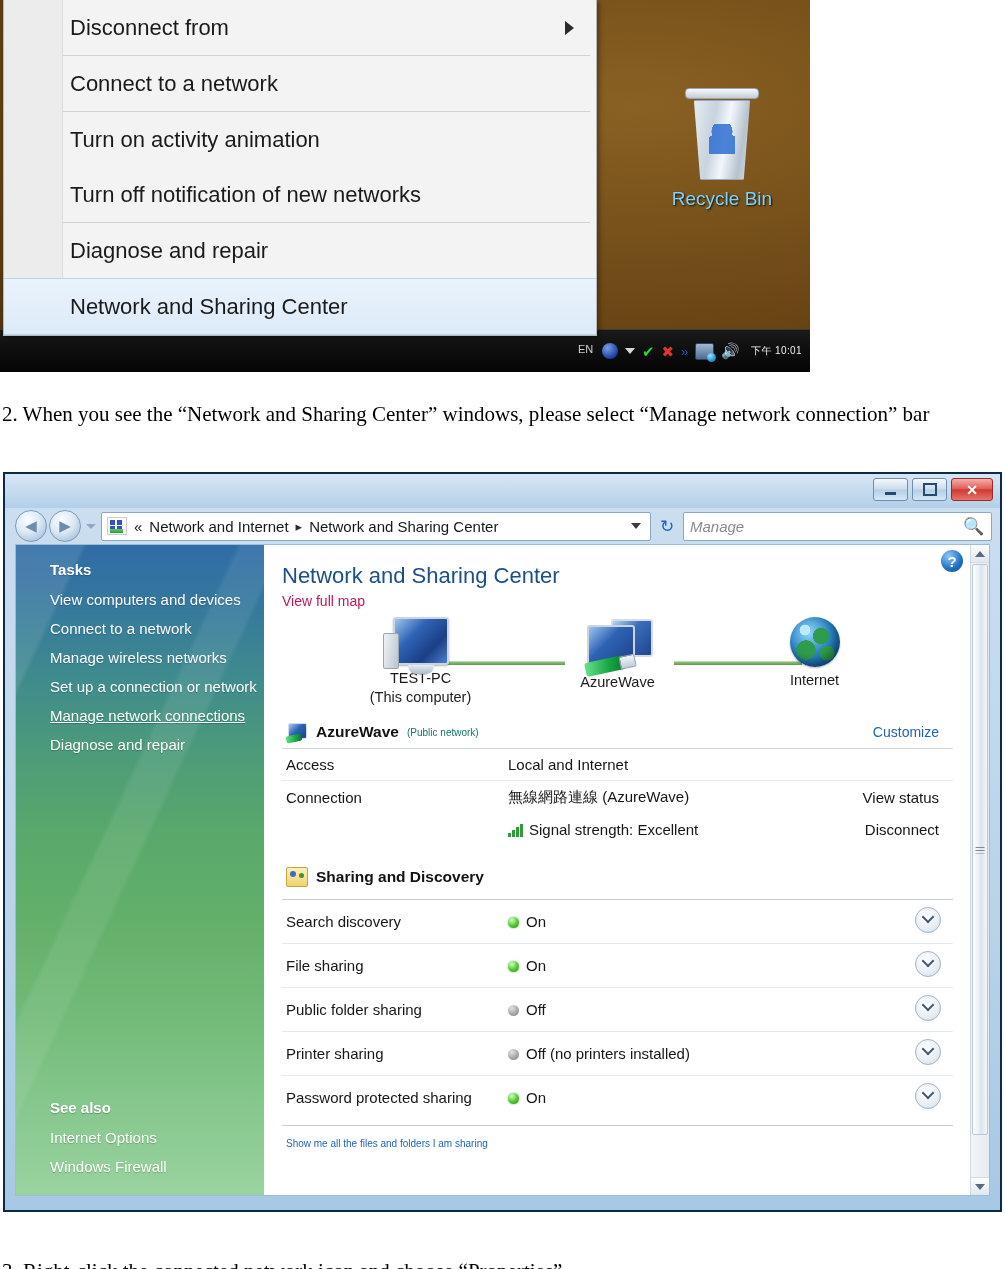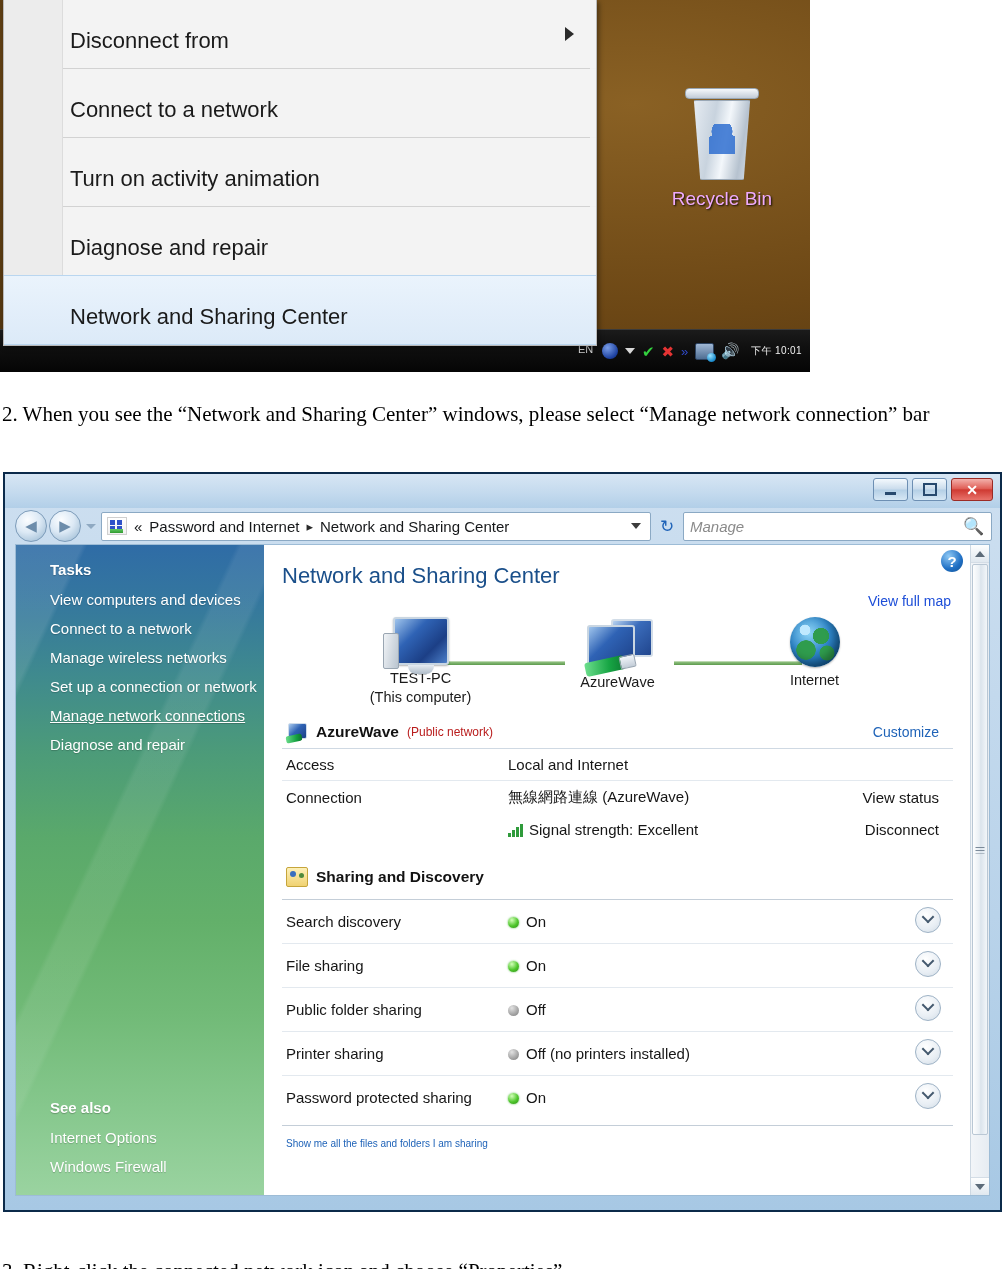--- a/index.html
+++ b/index.html
@@ -76,36 +76,36 @@
       radial-gradient(circle at 25% 75%, #2f6fd0 0 38%, transparent 39%),
       radial-gradient(circle at 78% 72%, #2f6fd0 0 36%, transparent 37%);
     opacity:.85;
   }
   .recycle-lid {
     width:72px;height:9px;margin:0 auto 1px auto;
     background: linear-gradient(#f6f9fc,#c2ccd8);
     border:1px solid #98a6b4; border-radius:4px;
   }
   .recycle-label {
-    margin-top: 8px; color:#f0abfc; font-family:"Liberation Sans",sans-serif;
+    margin-top: 8px; color:#7dd3fc; font-family:"Liberation Sans",sans-serif;
     font-size: 19px; text-shadow: 1px 1px 2px rgba(0,0,0,.9);
   }
 
   .ctxmenu {
     position: absolute; left: 3px; top: 0; width: 592px;
     background: #f1f1f1;
     border: 1px solid #b9b9b9;
     border-top: none;
     box-shadow: 2px 2px 5px rgba(0,0,0,.4);
   }
   .ctx-group { background:#f3f3f3; }
   .ctx-sep { height:1px; background:#d2d2d2; margin: 0 6px; }
   .ctx-item {
     position: relative;
-    padding: 28px 30px 14px 66px;
+    padding: 15px 30px 14px 66px;
     font-family: "Liberation Sans", sans-serif;
     font-size: 22px; color:#1a1a1a; white-space: nowrap;
   }
   .ctx-item.highlight {
     background: linear-gradient(to bottom,#eaf3fc,#dceaf8);
     border-top: 1px solid #b9d6f0;
     border-bottom: 1px solid #b9d6f0;
   }
   .ctx-arrow {
     position:absolute; right:22px; top:50%; transform:translateY(-50%);
@@ -255,21 +255,21 @@
   .content-inner {
     position:absolute; left:0; top:0; right:18px; bottom:0;
     padding: 14px 18px 0 18px;
     font-family:"Liberation Sans",sans-serif;
     box-sizing:border-box;
   }
   .pagetitle {
     color:#1a4f8a; font-size:22px; margin: 4px 0 4px 0;
   }
   .viewfullmap {
-    text-align:right; color:#1d4ed8; font-size:14px; margin-right: 2px;
+    text-align:left; color:#be185d; font-size:14px; margin-right: 2px;
   }
   .netmap {
     display:flex; align-items:flex-start; justify-content:space-around;
     padding: 8px 40px 8px 40px; position:relative;
   }
   .node { width:150px; text-align:center; position:relative; }
   .node-label { font-size:14.5px; color:#1b1b1b; line-height:1.3; margin-top:4px; }
   .link-line {
     position:absolute; height:3px; top:52px;
     background: linear-gradient(#8fbf7f,#5d9b4d);
@@ -315,21 +315,21 @@
       radial-gradient(circle at 74% 72%, #2f9c4d 0 14%, transparent 15%),
       radial-gradient(circle at 38% 32%, #8fd6f7 0%, #2f86c8 45%, #145f9c 80%, #0b3f6e 100%);
     box-shadow: inset -4px -5px 9px rgba(0,0,0,.35), 0 1px 2px rgba(0,0,0,.3);
   }
 
   .secthead {
     display:flex; align-items:center; gap:8px;
     padding: 8px 0 6px 4px; border-bottom:1px solid #cfd9e3;
   }
   .secthead .title { font-size:15.5px; font-weight:bold; color:#121212; }
-  .secthead .sub { font-size:12px; font-weight:normal; color:#b91c1c; }
+  .secthead .sub { font-size:10px; font-weight:normal; color:#0f766e; }
   .secthead .right { margin-left:auto; color:#1f63b8; font-size:14px; padding-right:14px; }
 
   .sharedicon {
     width:22px;height:19px;position:relative;flex:0 0 auto;
   }
   .sharedicon .s-m {
     position:absolute;left:2px;top:0;width:17px;height:14px;
     background:linear-gradient(135deg,#a8c9ee,#2f63b5 45%,#1c3f86);
     border:1px solid #cfdceb;border-radius:2px;
   }
@@ -457,20 +457,23 @@
       <div class="ctx-item">
         <span>Connect to a network</span>
       </div>
     </div>
     <div class="ctx-sep"></div>
 
     <div class="ctx-group">
       <div class="ctx-item">
         <span>Turn on activity animation</span>
       </div>
+      <div class="ctx-item">
+        <span>Turn off notification of new networks</span>
+      </div>
     </div>
     <div class="ctx-sep"></div>
 
     <div class="ctx-group">
       <div class="ctx-item">
         <span>Diagnose and repair</span>
       </div>
       <div class="ctx-item highlight">
         <span>Network and Sharing Center</span>
       </div>
@@ -500,21 +503,21 @@
     <div class="addrbar">
       <div class="navbtns">
         <div class="navcircle">◀</div>
         <div class="navcircle">▶</div>
         <div class="navcaret"></div>
       </div>
 
       <div class="addrfield">
         <span class="netico"></span>
         <span>«</span>
-        <span class="crumb">Password and Internet</span>
+        <span class="crumb">Network and Internet</span>
         <span class="crumb-sep">▸</span>
         <span class="crumb">Network and Sharing Center</span>
         <span class="addr-caret"></span>
       </div>
 
       <div class="refresh">↻</div>
 
       <div class="searchfield">
         <span class="ph">Manage</span>
         <span class="mag">🔍</span>

